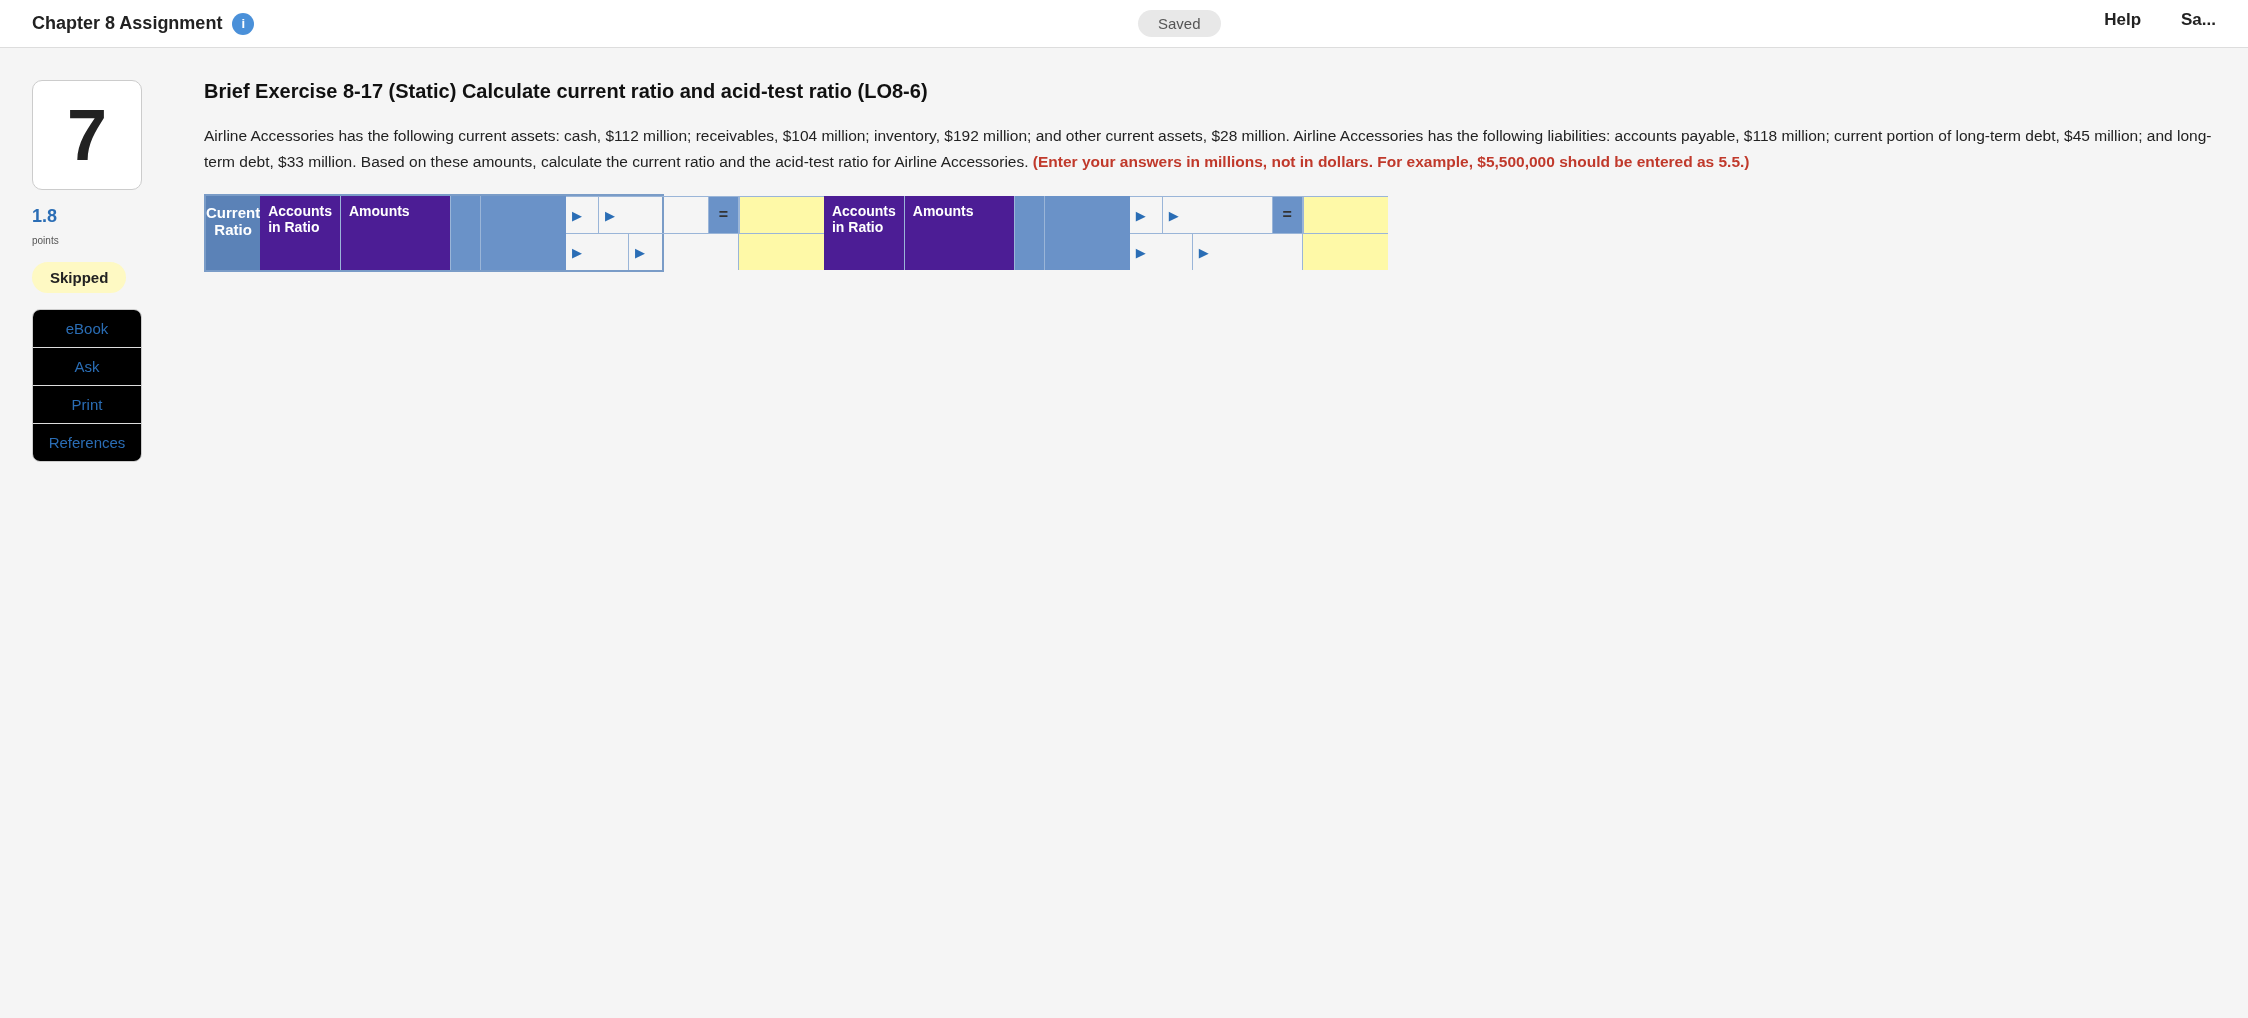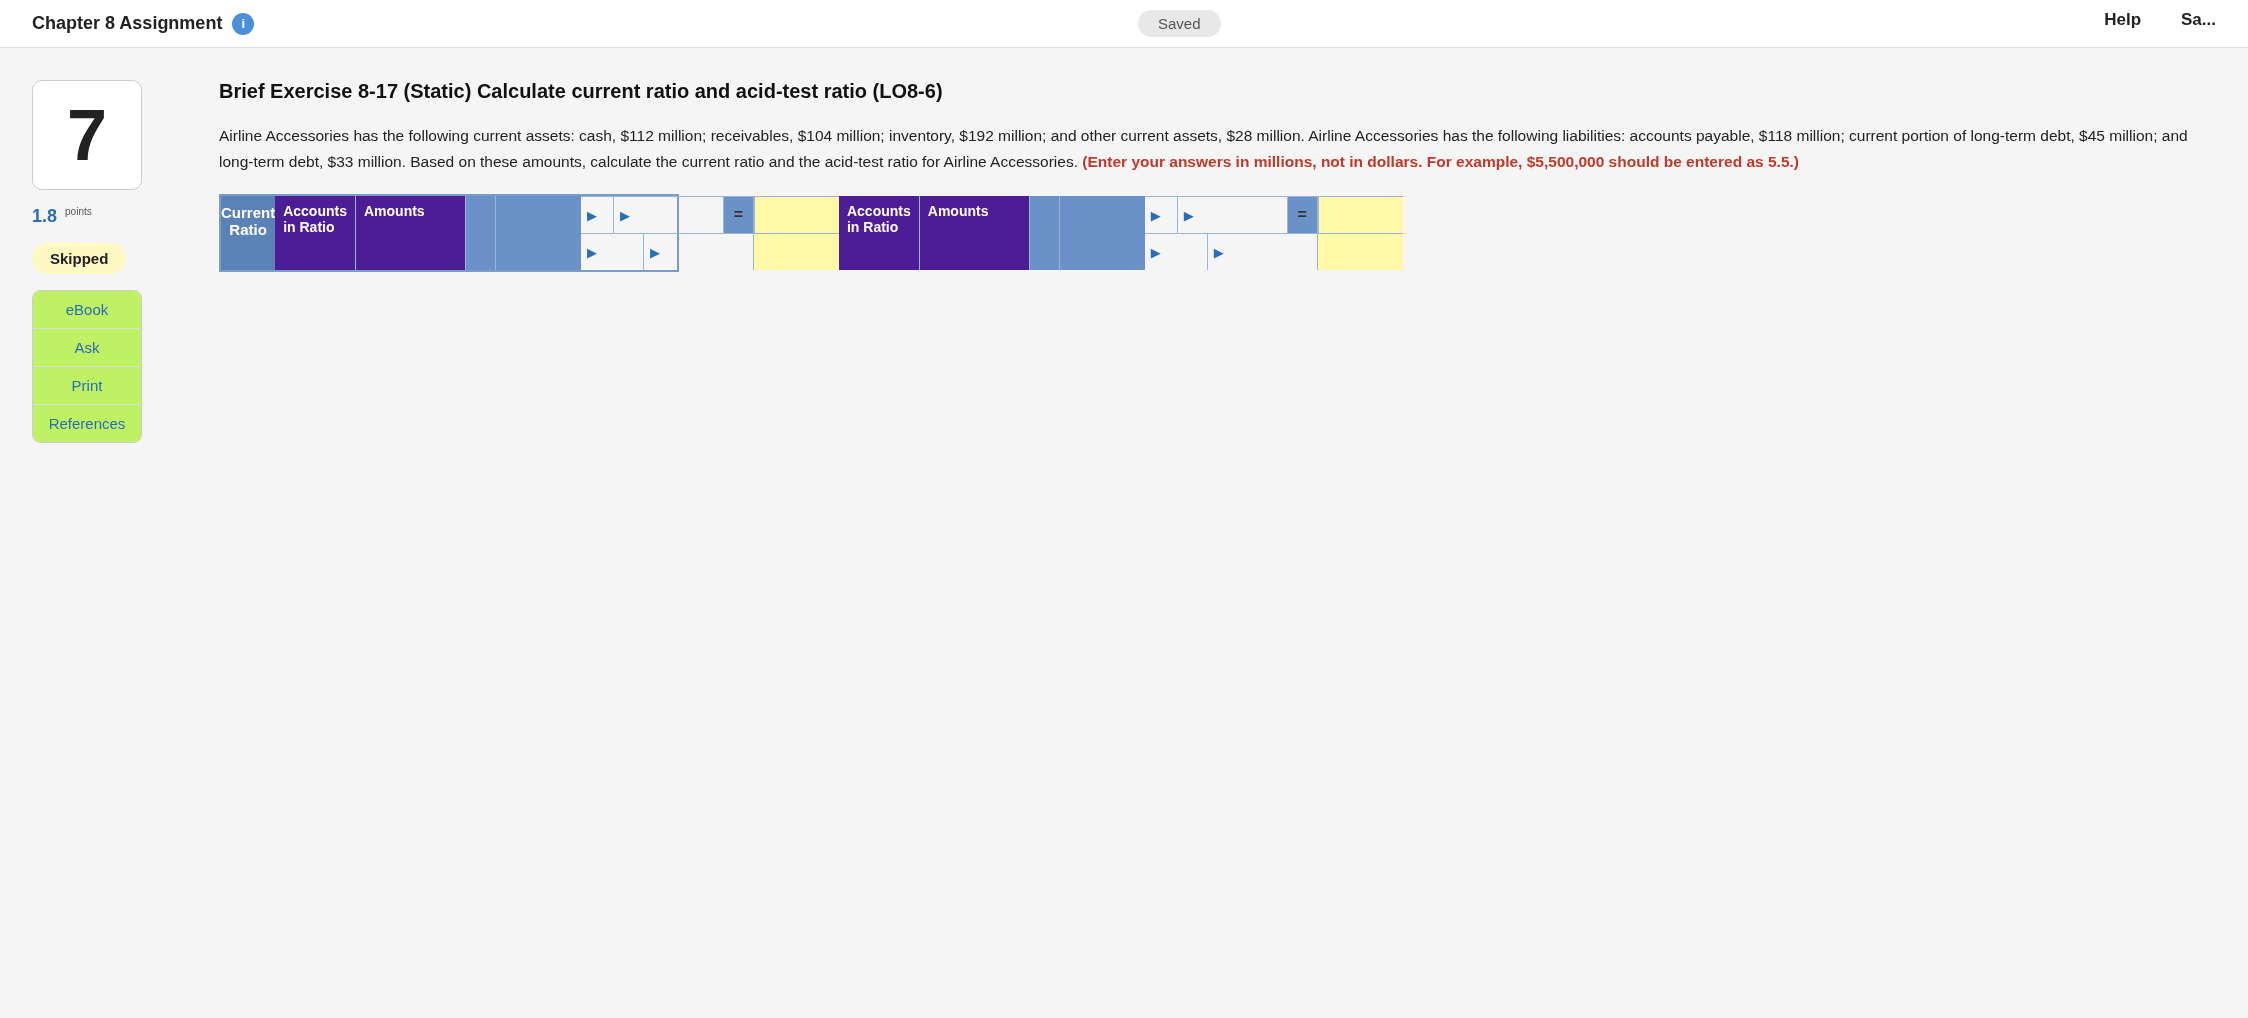--- a/index.html
+++ b/index.html
@@ -79,21 +79,21 @@
       height: 110px;
       display: flex;
       align-items: center;
       justify-content: center;
       font-size: 72px;
       font-weight: 700;
       color: #222;
     }
     .points-section {
       display: flex;
-      flex-direction: row;
+      flex-direction: column;
       gap: 8px;
     }
     .points-value {
       color: #2a6db5;
       font-size: 18px;
       font-weight: 600;
     }
     .points-label {
       font-size: 10px;
       color: #555;
@@ -117,35 +117,34 @@
       overflow: hidden;
       width: 110px;
     }
     .nav-btn {
       padding: 10px 0;
       text-align: center;
       color: #2a6db5;
       font-size: 15px;
       cursor: pointer;
       border: none;
-      background: #bef264;
+      background: #000000;
       border-bottom: 1px solid #ddd;
       width: 100%;
     }
     .nav-btn:last-child {
       border-bottom: none;
     }
 
     
     .right-content {
       flex: 1;
       display: flex;
       flex-direction: column;
       gap: 20px;
-      margin-left: 15px;
     }
     .exercise-title {
       font-size: 20px;
       font-weight: 700;
       color: #111;
     }
     .exercise-body {
       font-size: 15.5px;
       line-height: 1.65;
       color: #222;

